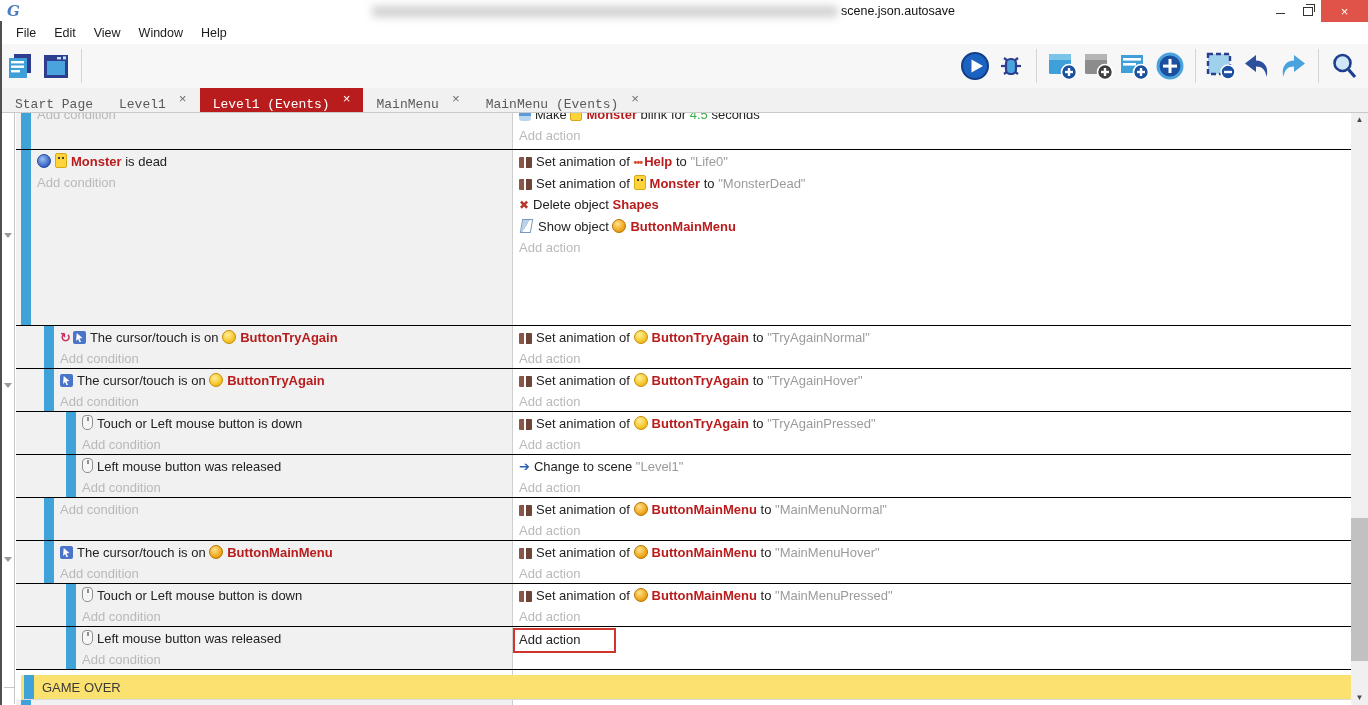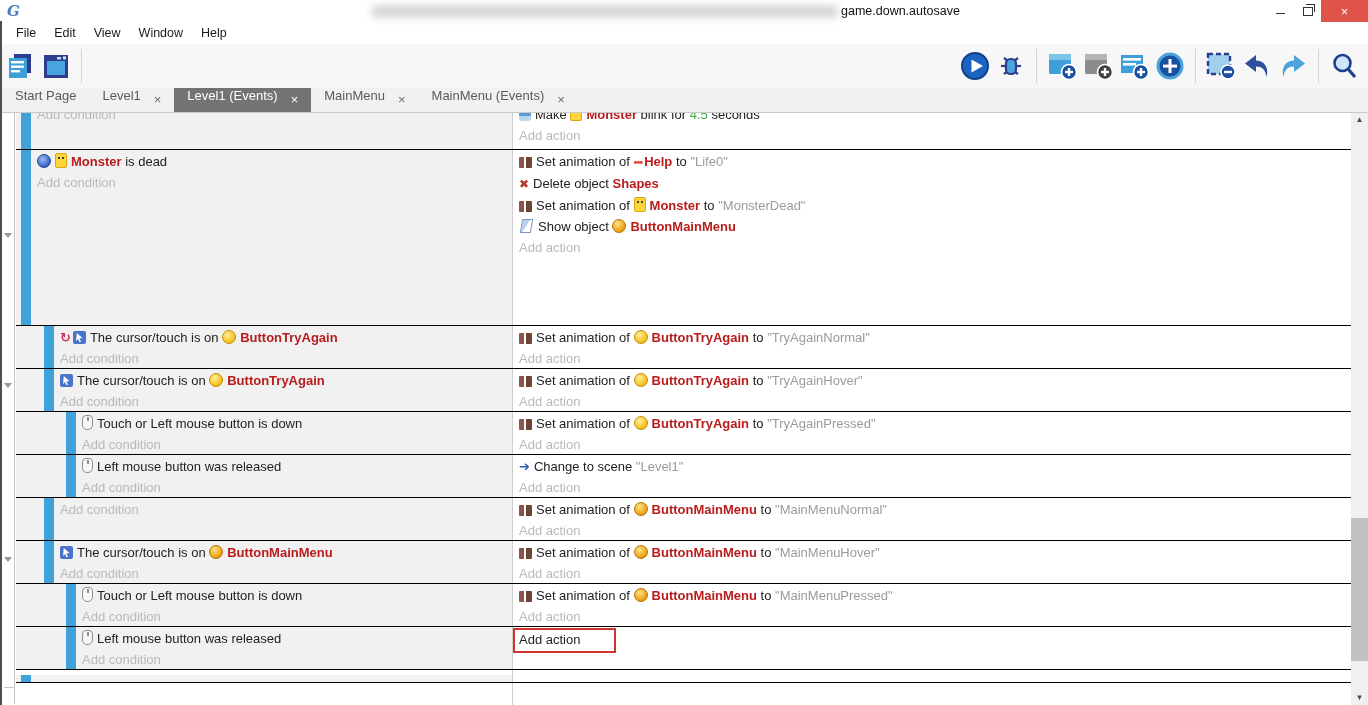--- a/index.html
+++ b/index.html
@@ -34,22 +34,22 @@
   #toolbar{position:absolute;left:2px;top:44px;width:1366px;height:44px;background:#f7f7f7;
         display:flex;align-items:center;z-index:30;}
   .tb-group{display:flex;align-items:center;}
   .tb-right{margin-left:auto;margin-right:6px;}
   .tbtn{width:36px;height:38px;display:flex;align-items:center;justify-content:center;}
   .tsep{width:1px;height:34px;background:#d4d4d4;margin:0 7px;}
 
   
   #tabbar{position:absolute;left:2px;top:88px;width:1366px;height:24px;background:#f1f1f1;
         border-bottom:1px solid #c9c9c9;display:flex;z-index:30;}
-  .tab{display:flex;align-items:flex-start;height:24px;padding:0 13px;font-size:13px;color:#5a5a5a;}
-  .tab.active{background:#737373;color:#fff;}
+  .tab{display:flex;align-items:flex-end;height:24px;padding:0 13px;font-size:13px;color:#5a5a5a;font-family:Liberation Mono, monospace;}
+  .tab.active{background:#b91c1c;color:#fff;}
   .tab .tclose{margin-left:13px;font-size:13px;color:#6e6e6e;line-height:24px;}
   .tab.active .tclose{color:#fff;}
 
   
   #events{position:absolute;left:2px;top:112px;width:1366px;height:593px;background:#fff;overflow:hidden;}
   #colsep{position:absolute;left:510px;top:0;width:1px;height:593px;background:#cfcfcf;}
   #rows{position:absolute;left:14px;top:0;width:1335px;height:593px;}
   .event-row{display:flex;box-sizing:border-box;border-bottom:1px solid #000000;overflow:hidden;background:transparent;}
   .cond-cell{flex:0 0 496px;display:flex;background:#f1f1f1;box-sizing:border-box;margin-right:1px;}
   .act-cell{flex:1 1 auto;background:#fff;padding:1px 0 0 6px;box-sizing:border-box;}
@@ -115,21 +115,21 @@
 </style>
 </head>
 <body>
 
 <div id="app">
   <div id="win-left-border"></div>
 
   <div id="titlebar">
     <span id="logo">G</span>
     <div id="title-blur"></div>
-    <span id="win-title">game.down.autosave</span>
+    <span id="win-title">scene.json.autosave</span>
     <div id="win-controls">
       <div class="wbtn min">
           <span></span>
         </div>
       <div class="wbtn max">
           <span class="restore">
             <i></i>
           </span>
         </div>
       <div class="wbtn close">
@@ -310,22 +310,22 @@
         <div class="event-row" style="height: 176px;">
           <div class="cond-cell" style="padding-left: 5px;">
             <div class="indent-bar"></div>
             <div class="cond-content">
               <div class="instr-line"><span class="ic ic-monster-dead"></span><span class="ic ic-monster"></span><span class="obj">Monster</span><span> is dead</span></div>
               <div class="instr-line ph">Add condition</div>
             </div>
           </div>
           <div class="act-cell">
             <div class="instr-line"><span class="ic ic-set-animation"></span><span>Set animation of </span><span class="ic ic-life icg">•••</span><span class="obj">Help</span><span> to </span><span class="param">"Life0"</span></div>
+            <div class="instr-line"><span class="ic ic-set-animation"></span><span>Set animation of </span><span class="ic ic-monster"></span><span class="obj">Monster</span><span> to </span><span class="param">"MonsterDead"</span></div>
             <div class="instr-line"><span class="ic ic-delete-object icg">✖</span><span>Delete object </span><span class="obj">Shapes</span></div>
-            <div class="instr-line"><span class="ic ic-set-animation"></span><span>Set animation of </span><span class="ic ic-monster"></span><span class="obj">Monster</span><span> to </span><span class="param">"MonsterDead"</span></div>
             <div class="instr-line"><span class="ic ic-show-object"></span><span>Show object </span><span class="ic ic-coin2"></span><span class="obj">ButtonMainMenu</span></div>
             <div class="instr-line ph">Add action</div>
           </div>
         </div>
         <div class="event-row" style="height: 43px;">
           <div class="cond-cell" style="padding-left: 28px;">
             <div class="indent-bar"></div>
             <div class="cond-content">
               <div class="instr-line"><span class="ic ic-invert icg">↻</span><span class="ic ic-cursor"><svg width="11" height="11" viewBox="0 0 12 12">
                     <path d="M3 1 L9.2 6.6 L5.9 7 L7.7 10.5 L6.1 11.2 L4.4 7.7 L2.2 9.8 Z" fill="#fff"></path>
@@ -425,20 +425,24 @@
             <div class="cond-content">
               <div class="instr-line"><span class="ic ic-mouse"><i></i></span><span>Left mouse button was released</span></div>
               <div class="instr-line ph">Add condition</div>
             </div>
           </div>
           <div class="act-cell">
             <div class="instr-line"><span class="hlbox">Add action</span></div>
           </div>
         </div>
         <div class="spacer-row" style="height: 5px;"></div>
+        <div class="comment-row" style="height: 25px;">
+          <div class="indent-bar"></div>
+          <span class="comment-text">GAME OVER</span>
+        </div>
         <div class="event-row" style="height: 8px;">
           <div class="cond-cell" style="padding-left: 5px;">
             <div class="indent-bar"></div>
             <div class="cond-content"></div>
           </div>
           <div class="act-cell"></div>
         </div>
       </div>
 
     <div id="vscroll">

